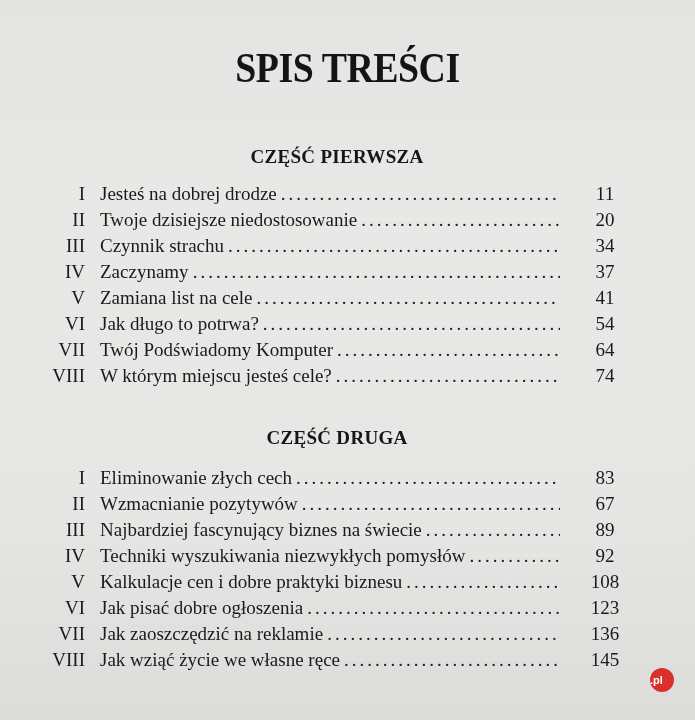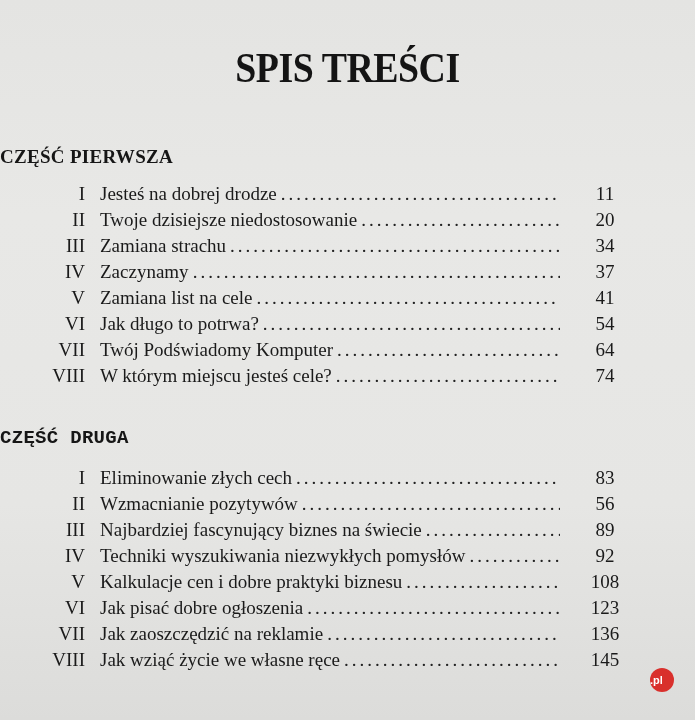--- a/index.html
+++ b/index.html
@@ -12,21 +12,21 @@
   .bleed {
     position:absolute; left:60px; right:60px; color:#bdbdbb; font-size:17px; line-height:29px;
     font-family:"Liberation Serif", serif; opacity:0.6; filter: blur(0.6px); white-space:nowrap; overflow:hidden;
   }
   .title {
     position:absolute; left:0; width:695px; top:44px; text-align:center;
     font-size:42px; font-weight:bold; letter-spacing:-0.5px; color:#141414;
     transform: scaleX(0.9);
   }
   .section-head {
-    position:absolute; left:0; width:674px; text-align:left;
+    position:absolute; left:0; width:674px; text-align:center;
     font-size:19px; font-weight:bold; color:#161616; letter-spacing:0.3px;
   }
   .toc { position:absolute; left:0; width:695px; }
   .row {
     position:absolute; left:0; height:26px; width:695px;
     font-size:19px; line-height:26px;
   }
   .num {
     position:absolute; right:610px; text-align:right; width:60px;
     transform-origin:right center;
@@ -65,21 +65,21 @@
     <span class="entry"><span class="label">Jesteś na dobrej drodze</span><span class="dots">......................................................................</span></span>
     <span class="page">11</span>
   </div>
   <div class="row" style="top:207px;">
     <span class="num">II</span>
     <span class="entry"><span class="label">Twoje dzisiejsze niedostosowanie</span><span class="dots">......................................................................</span></span>
     <span class="page">20</span>
   </div>
   <div class="row" style="top:233px;">
     <span class="num">III</span>
-    <span class="entry"><span class="label">Zamiana strachu</span><span class="dots">......................................................................</span></span>
+    <span class="entry"><span class="label">Czynnik strachu</span><span class="dots">......................................................................</span></span>
     <span class="page">34</span>
   </div>
   <div class="row" style="top:259px;">
     <span class="num">IV</span>
     <span class="entry"><span class="label">Zaczynamy</span><span class="dots">......................................................................</span></span>
     <span class="page">37</span>
   </div>
   <div class="row" style="top:285px;">
     <span class="num">V</span>
     <span class="entry"><span class="label">Zamiana list na cele</span><span class="dots">......................................................................</span></span>
@@ -95,32 +95,32 @@
     <span class="entry"><span class="label">Twój Podświadomy Komputer</span><span class="dots">......................................................................</span></span>
     <span class="page">64</span>
   </div>
   <div class="row" style="top:363px;">
     <span class="num">VIII</span>
     <span class="entry"><span class="label">W którym miejscu jesteś cele?</span><span class="dots">......................................................................</span></span>
     <span class="page">74</span>
   </div>
 </div>
 
-<div class="section-head" style="top:427px;font-family:Liberation Mono, monospace;">CZĘŚĆ DRUGA</div>
+<div class="section-head" style="top:427px;">CZĘŚĆ DRUGA</div>
 
 <div class="toc">
   <div class="row" style="top:465px;">
     <span class="num">I</span>
     <span class="entry"><span class="label">Eliminowanie złych cech</span><span class="dots">......................................................................</span></span>
     <span class="page">83</span>
   </div>
   <div class="row" style="top:491px;">
     <span class="num">II</span>
     <span class="entry"><span class="label">Wzmacnianie pozytywów</span><span class="dots">......................................................................</span></span>
-    <span class="page">56</span>
+    <span class="page">67</span>
   </div>
   <div class="row" style="top:517px;">
     <span class="num">III</span>
     <span class="entry"><span class="label">Najbardziej fascynujący biznes na świecie</span><span class="dots">......................................................................</span></span>
     <span class="page">89</span>
   </div>
   <div class="row" style="top:543px;">
     <span class="num">IV</span>
     <span class="entry"><span class="label">Techniki wyszukiwania niezwykłych pomysłów</span><span class="dots">......................................................................</span></span>
     <span class="page">92</span>

